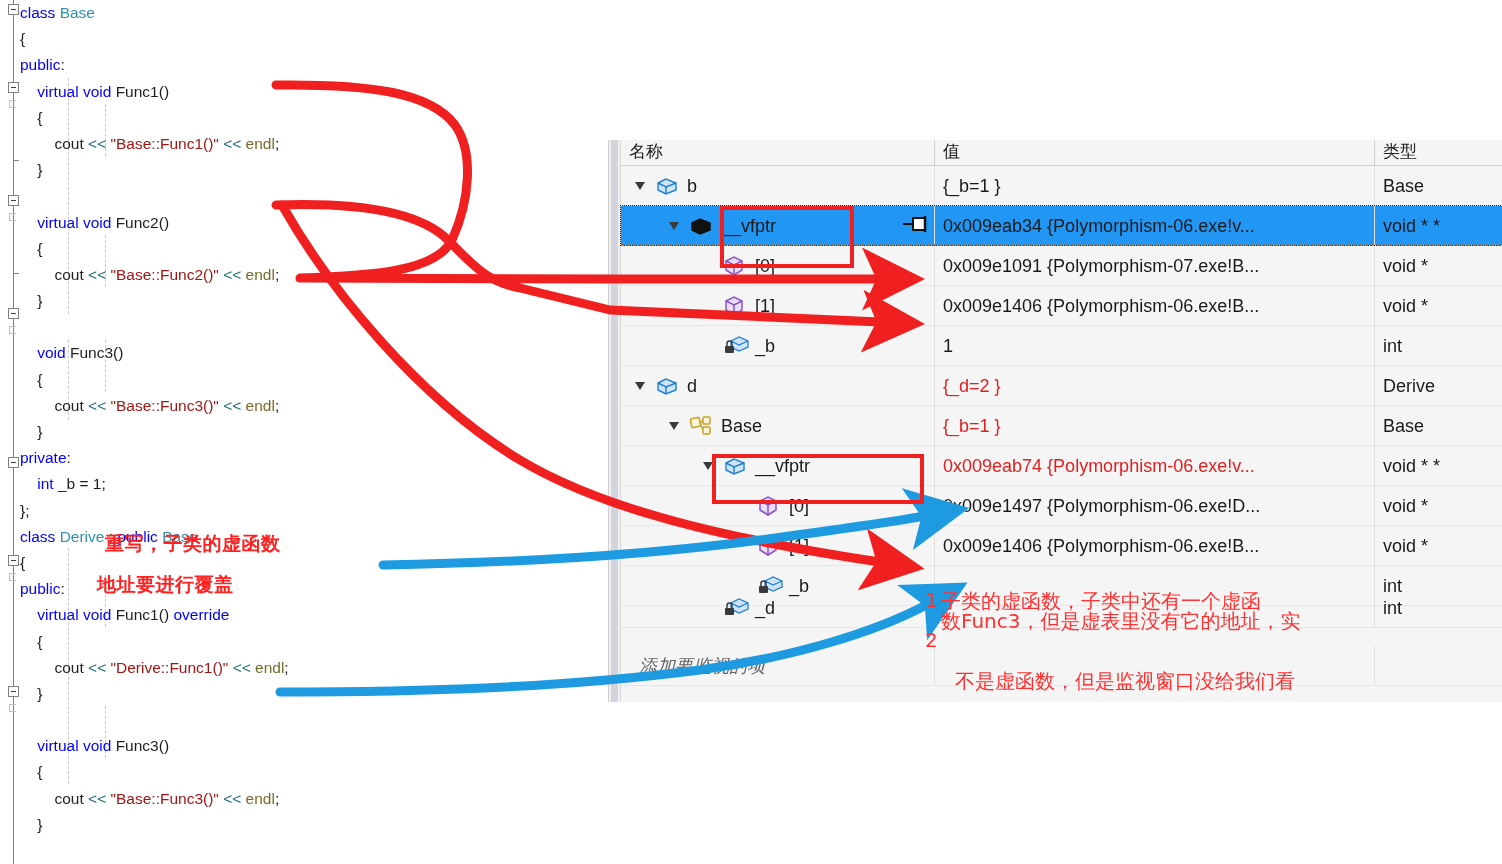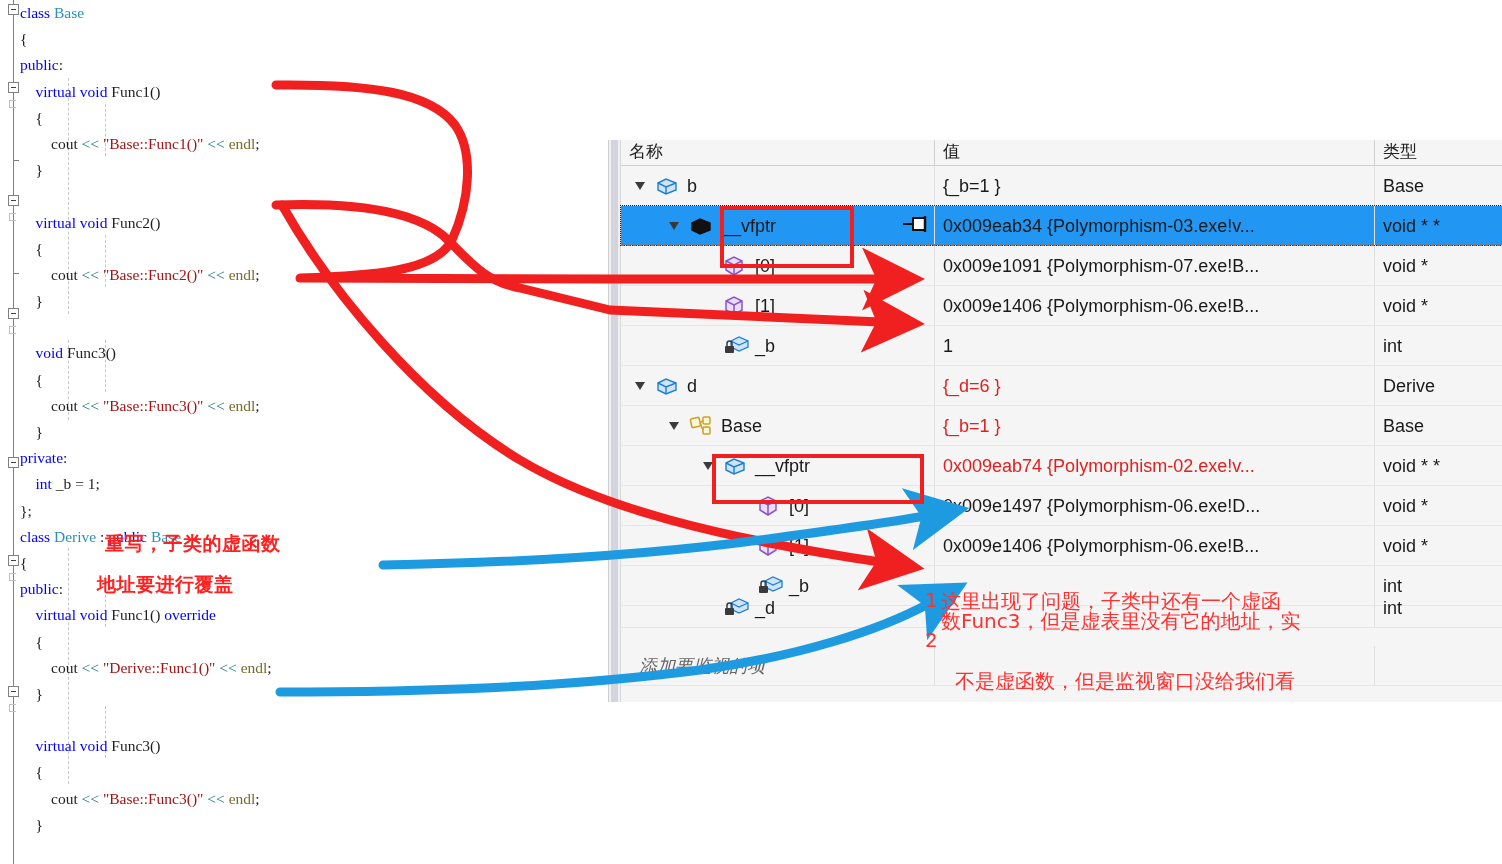--- a/index.html
+++ b/index.html
@@ -60,21 +60,21 @@
     left: 9px;
     width: 7px; height: 8px;
     border: 1px solid #c0c0c0;
     border-right: none;
     box-sizing: border-box;
   }
 
   #code {
     position: absolute;
     left: 20px; top: 0;
-    font-family: Liberation Serif, serif;
+    font-family: Liberation Sans, sans-serif;
     font-size: 15.5px;
     line-height: 26.2px;
     white-space: pre;
     color: #1a1a1a;
   }
   .ln { display: block; height: 26.2px; }
   .kw   { color: #0000ff; }
   .typ  { color: #2b91af; }
   .str  { color: #a31515; }
   .op   { color: #1a6f6f; }
@@ -310,21 +310,21 @@
     </svg>
           </div>
           <div class="celltext" style="left: 100px;">__vfptr</div>
           <div class="pin"><svg width="26" height="20" viewBox="0 0 26 20">
     <line x1="1" y1="10" x2="11" y2="10" stroke="#111" stroke-width="2"></line>
     <rect x="11" y="4" width="12" height="12" fill="#fff" stroke="#111" stroke-width="2"></rect>
     <line x1="23" y1="2" x2="23" y2="18" stroke="#111" stroke-width="2.5"></line>
   </svg></div>
         </div>
         <div class="cval">
-          <div class="celltext">0x009eab34 {Polymorphism-03.exe!v...</div>
+          <div class="celltext">0x009eab34 {Polymorphism-06.exe!v...</div>
         </div>
         <div class="ctype">
           <div class="celltext">void * *</div>
         </div>
       </div>
       <div class="wrow" style="top: 106px;">
         <div class="cname">
           <div class="ico" style="left: 102px;">
             <svg width="22" height="22" viewBox="0 0 22 22">
       <path d="M3 6 L11 2 L19 6 L19 15 L11 20 L3 15 Z" fill="#e9ddf7" stroke="#8a55c8" stroke-width="1.5"></path>
@@ -384,21 +384,21 @@
           <div class="ico" style="left: 34px;">
             <svg width="24" height="20" viewBox="0 0 24 20">
       <path d="M3 7 L11 3 L21 7 L21 14 L11 18 L3 14 Z" fill="#cfe4f7" stroke="#1f7fd0" stroke-width="1.4"></path>
       <path d="M3 7 L11 11 L21 7" fill="none" stroke="#1f7fd0" stroke-width="1.4"></path>
       <path d="M11 11 L11 18" fill="none" stroke="#1f7fd0" stroke-width="1.4"></path>
     </svg>
           </div>
           <div class="celltext" style="left: 66px;">d</div>
         </div>
         <div class="cval">
-          <div class="celltext red">{_d=6 }</div>
+          <div class="celltext red">{_d=2 }</div>
         </div>
         <div class="ctype">
           <div class="celltext">Derive</div>
         </div>
       </div>
       <div class="wrow" style="top: 266px;">
         <div class="cname">
           <div class="twisty open" style="left: 48px;"></div>
           <div class="ico" style="left: 68px;">
             <svg width="28" height="22" viewBox="0 0 28 22">
@@ -423,21 +423,21 @@
           <div class="ico" style="left: 102px;">
             <svg width="24" height="20" viewBox="0 0 24 20">
       <path d="M3 7 L11 3 L21 7 L21 14 L11 18 L3 14 Z" fill="#cfe4f7" stroke="#1f7fd0" stroke-width="1.4"></path>
       <path d="M3 7 L11 11 L21 7" fill="none" stroke="#1f7fd0" stroke-width="1.4"></path>
       <path d="M11 11 L11 18" fill="none" stroke="#1f7fd0" stroke-width="1.4"></path>
     </svg>
           </div>
           <div class="celltext" style="left: 134px;">__vfptr</div>
         </div>
         <div class="cval">
-          <div class="celltext red">0x009eab74 {Polymorphism-02.exe!v...</div>
+          <div class="celltext red">0x009eab74 {Polymorphism-06.exe!v...</div>
         </div>
         <div class="ctype">
           <div class="celltext">void * *</div>
         </div>
       </div>
       <div class="wrow" style="top: 346px;">
         <div class="cname">
           <div class="ico" style="left: 136px;">
             <svg width="22" height="22" viewBox="0 0 22 22">
       <path d="M3 6 L11 2 L19 6 L19 15 L11 20 L3 15 Z" fill="#e9ddf7" stroke="#8a55c8" stroke-width="1.5"></path>
@@ -547,17 +547,17 @@
 
   <path fill="none" stroke="#1e9be0" stroke-width="9" stroke-linecap="round" stroke-linejoin="round" marker-end="url(#blueArrow)" d="M280,692 C420,692 560,688 700,670
            C800,656 880,630 928,604"></path>
 
   <rect class="redbox" x="722" y="208" width="130" height="58" fill="none" stroke="#f02020" stroke-width="4"></rect>
   <rect class="redbox" x="714" y="456" width="208" height="46" fill="none" stroke="#f02020" stroke-width="4"></rect>
 </svg>
 
 <div>
   <div class="cn-num" style="left:925px;top:588px">1</div>
-  <div class="cn-side" style="left:941px;top:588px">这里出现了问题，子类中还有一个虚函</div>
+  <div class="cn-side" style="left:941px;top:588px">子类的虚函数，子类中还有一个虚函</div>
   <div class="cn-num" style="left:925px;top:628px">2</div>
   <div class="cn-side" style="left:941px;top:608px">数Func3，但是虚表里没有它的地址，实</div>
   <div class="cn-side" style="left:955px;top:668px">不是虚函数，但是监视窗口没给我们看</div>
 </div>
 
 </body></html>

